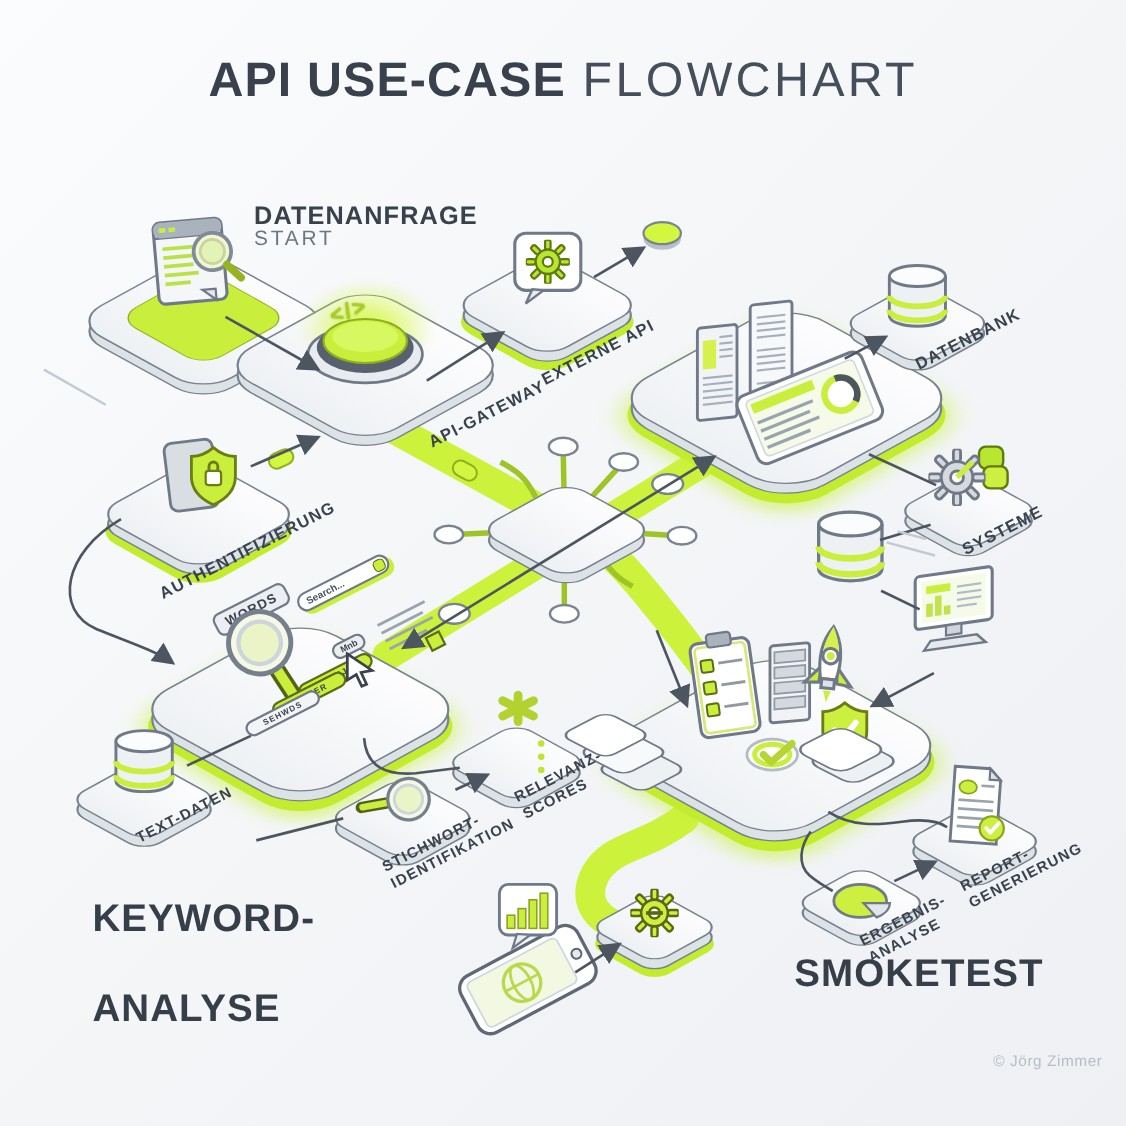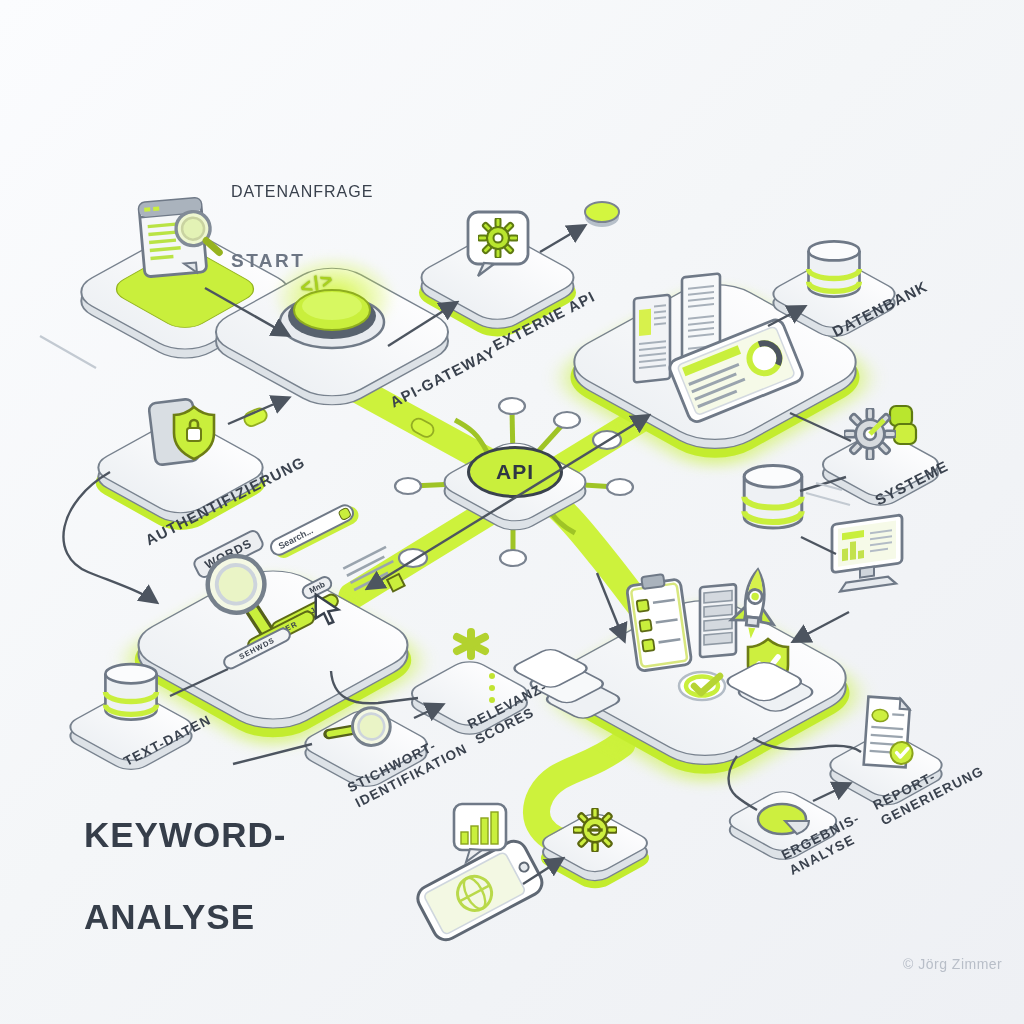--- a/index.html
+++ b/index.html
@@ -16,22 +16,22 @@
   .title .b{font-weight:800;}
   .title .l{font-weight:400;color:#454e5b;letter-spacing:3px;}
   .bighead{position:absolute;font-weight:700;color:#363e4a;font-size:35px;
            line-height:1.17;letter-spacing:1px;white-space:pre-line;}
   .copyright{position:absolute;font-size:14px;color:#b8bec8;letter-spacing:.5px;}
 
   
   .nlabel{position:absolute;font-weight:800;color:#3a424e;letter-spacing:1.2px;
           font-size:15px;white-space:nowrap;transform:rotate(-27deg);line-height:1.25;}
   .nlabel.small{font-size:13.5px;}
-  .hlabel{position:absolute;font-weight:400;color:#39414d;font-size:16px;letter-spacing:1px;}
-  .hlabel2{position:absolute;font-weight:700;color:#6d7684;font-size:19px;letter-spacing:2.5px;margin-top:43px;}
+  .hlabel{position:absolute;font-weight:700;color:#39414d;font-size:23px;letter-spacing:1px;}
+  .hlabel2{position:absolute;font-weight:400;color:#6d7684;font-size:19px;letter-spacing:2.5px;}
 
   
   .plat{position:absolute;}
   .plat>div{position:absolute;inset:0;border-radius:22%;}
   .p-glow{background:#c9f138;filter:blur(10px);opacity:.55;
           transform:translateY(16px) scale(1.06,.62) rotate(45deg);}
   .p-lime{background:#c3ec2e;transform:translateY(15px) scale(1.02,.57) rotate(45deg);}
   .p-side{background:#dde2e7;border:2.5px solid #78828e;transform:translateY(9px) scaleY(.55) rotate(45deg);}
   .p-top{background:linear-gradient(180deg,#fdfdfe,#eef1f4);border:2.5px solid #78828e;
          transform:scaleY(.55) rotate(45deg);}
@@ -171,23 +171,20 @@
 
   <div class="plat" style="left:113px;top:400px;width:135px;height:135px;z-index:2">
     <div class="p-lime"></div>
     <div class="p-side"></div>
     <div class="p-top"></div>
   </div>
 
   <div class="plat" style="left:457px;top:424px;width:116px;height:116px;z-index:2">
     <div class="p-side"></div>
     <div class="p-top"></div>
-  </div>
-  <div class="hub-ellipse" style="left:467px;top:446px;width:96px;height:52px;z-index:2">
-    <span>API</span>
   </div>
 
   <div class="plat" style="left:833px;top:417px;width:95px;height:95px;z-index:2">
     <div class="p-side"></div>
     <div class="p-top"></div>
   </div>
 
   <div class="plat" style="left:163px;top:535px;width:220px;height:220px;z-index:2">
     <div class="p-glow"></div>
     <div class="p-lime"></div>
@@ -546,20 +543,23 @@
       <path d="M753 738 C775 752 798 750 820 747 C842 744 854 747 861 752"></path>
       <path d="M737 756 C727 770 725 786 736 796 C743 802 750 806 757 810"></path>
     </g>
     <g stroke="#c3cad2" stroke-width="2.2">
       <line x1="806" y1="493" x2="850" y2="505"></line>
         <line x1="816" y1="483" x2="842" y2="490"></line>
       <line x1="40" y1="336" x2="96" y2="368"></line>
     </g>
   </svg>
 
+  <div class="title" style="z-index:4">
+    <span class="b">API USE-CASE</span><span class="l"> FLOWCHART</span>
+  </div>
 
   <div class="hlabel" style="left:231px;top:183px;z-index:4">DATENANFRAGE</div>
   <div class="hlabel2" style="left:231px;top:207px;z-index:4">START</div>
 
   <div class="nlabel" style="left:385px;top:368px;z-index:4">API-GATEWAY</div>
   <div class="nlabel" style="left:488px;top:312px;z-index:4">EXTERNE API</div>
   <div class="nlabel" style="left:828px;top:300px;z-index:4">DATENBANK</div>
   <div class="nlabel" style="left:137px;top:492px;z-index:4">AUTHENTIFIZIERUNG</div>
   <div class="nlabel" style="left:872px;top:474px;z-index:4">SYSTEME</div>
   <div class="nlabel small" style="left:120px;top:733px;z-index:4">TEXT-DATEN</div>
@@ -577,15 +577,16 @@
   </div>
   <div class="nlabel small" style="left:872px;top:772px;z-index:4">
     <span>REPORT-</span><br>
     <span>GENERIERUNG</span>
   </div>
 
   <div class="bighead" style="left:84px;top:774px;z-index:4">
     <span>KEYWORD-</span><br>
     <span>ANALYSE</span>
   </div>
+  <div class="bighead" style="left:722px;top:865px;z-index:4">SMOKETEST</div>
 
   <div class="copyright" style="left:903px;top:956px;z-index:4">© Jörg Zimmer</div>
 </div>
 
 </body></html>

